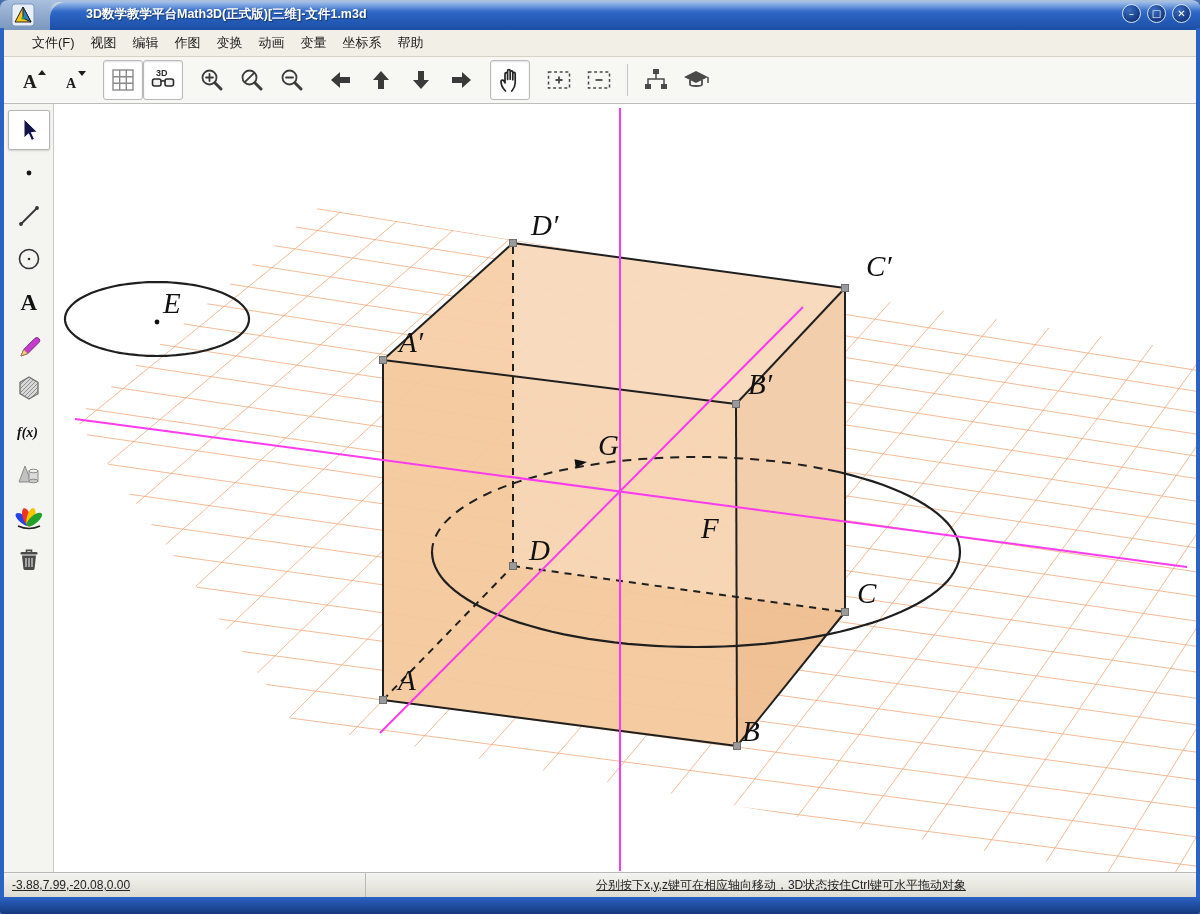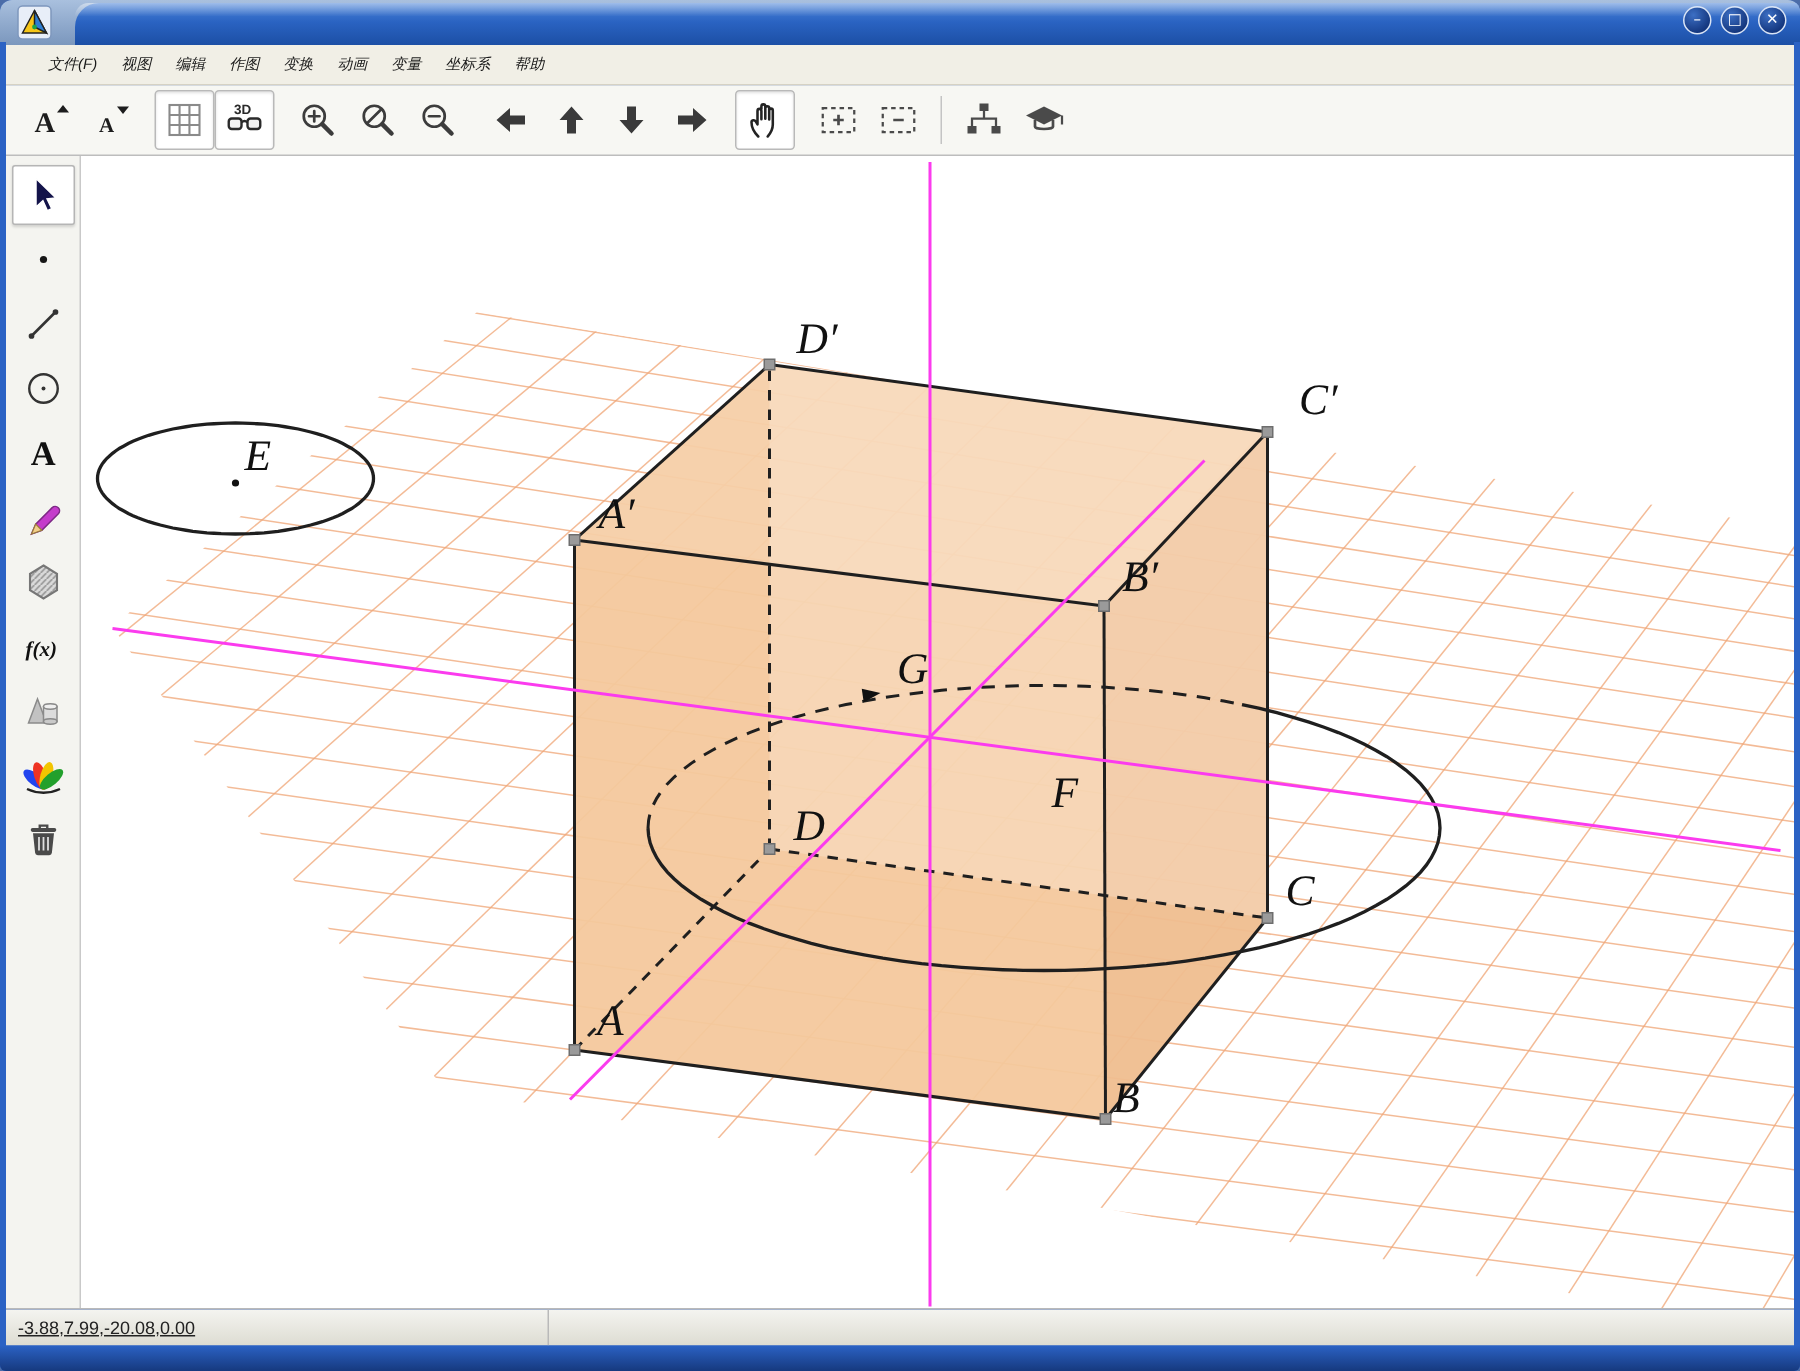--- a/index.html
+++ b/index.html
@@ -17,21 +17,21 @@
   #appicon{position:absolute;left:11px;top:3px;width:24px;height:24px;}
   #title-text{position:absolute;left:86px;top:6px;color:#fff;font-size:12.5px;font-weight:bold;
     text-shadow:1px 1px 1px rgba(0,0,0,.45);white-space:nowrap;}
   #winbtns{position:absolute;right:9px;top:4px;display:flex;gap:6px;}
   .winbtn{width:19px;height:19px;border-radius:50%;border:1.5px solid #d9e4f5;
     background:radial-gradient(circle at 35% 30%,#3c6fc4,#13357c 75%);color:#fff;
     font-size:10px;line-height:15px;text-align:center;padding:0;cursor:pointer;font-family:"DejaVu Sans",sans-serif;}
   
   #menubar{position:absolute;left:4px;top:30px;width:1192px;height:27px;background:#f1efe6;
     border-bottom:1px solid #d6d2c4;display:flex;align-items:center;padding-left:20px;}
-  .menu-item{font-size:10px;color:#1a1a1a;padding:3px 8px;cursor:default;font-style:italic;}
+  .menu-item{font-size:13px;color:#1a1a1a;padding:3px 8px;cursor:default;}
   
   #toolbar{position:absolute;left:4px;top:57px;width:1192px;height:47px;background:#f7f7f3;
     border-bottom:1px solid #bdbdbd;display:flex;align-items:center;padding-left:10px;}
   .tbtn{width:40px;height:40px;border:1px solid transparent;background:transparent;border-radius:3px;
     display:flex;align-items:center;justify-content:center;padding:0;cursor:pointer;}
   .tbtn.pressed{background:#ffffff;border:1px solid #b9b9b9;box-shadow:inset 0 1px 2px rgba(0,0,0,.12);}
   .tbtn svg{width:28px;height:28px;}
   .tb-gap{margin-left:9px;}
   .tb-sep{width:1px;height:32px;background:#c4c4c4;margin:0 8px;}
   
@@ -61,20 +61,21 @@
 <div id="window">
 
   <div id="titlebar">
     <div id="titletab"></div>
     <svg id="appicon" viewBox="0 0 24 24">
       <rect x="1" y="1" width="22" height="22" rx="3" fill="#e8eef8" stroke="#7e97bd"></rect>
       <path d="M4 19 L12 4 L20 19 Z" fill="#f5c518" stroke="#222" stroke-width="1"></path>
       <path d="M12 4 L20 19 L12 15 Z" fill="#2d7dd2" stroke="#222" stroke-width="1"></path>
       <circle cx="12" cy="15" r="1.6" fill="#1aa34a"></circle>
     </svg>
+    <span id="title-text">3D数学教学平台Math3D(正式版)[三维]-文件1.m3d</span>
     <div id="winbtns">
         <button class="winbtn">–</button>
         <button class="winbtn">□</button>
         <button class="winbtn">✕</button>
       </div>
   </div>
 
   <div id="menubar">
       <div class="menu-item">文件(F)</div>
       <div class="menu-item">视图</div>
@@ -394,18 +395,19 @@
           <text x="531" y="235">D′</text>
           <text x="163" y="313">E</text>
           <text x="701" y="538">F</text>
           <text x="598" y="455">G</text>
         </g>
       </svg>
   </div>
 
   <div id="statusbar">
     <span id="status-coords">-3.88,7.99,-20.08,0.00</span>
+    <span id="status-hint">分别按下x,y,z键可在相应轴向移动，3D状态按住Ctrl键可水平拖动对象</span>
   </div>
 
   <div class="sideframe" style="left:0"></div>
   <div class="sideframe" style="left:1196px"></div>
   <div id="bottomframe"></div>
 </div>
 
 </body></html>

